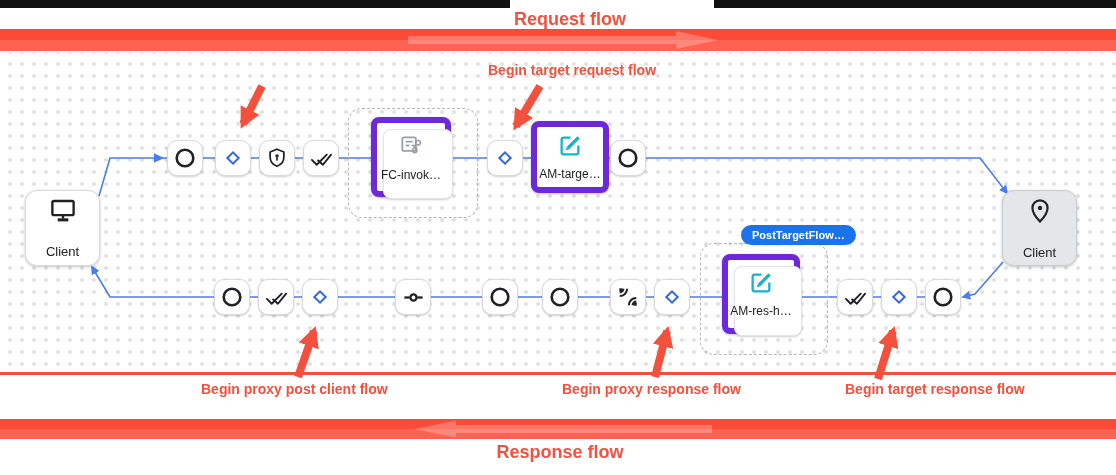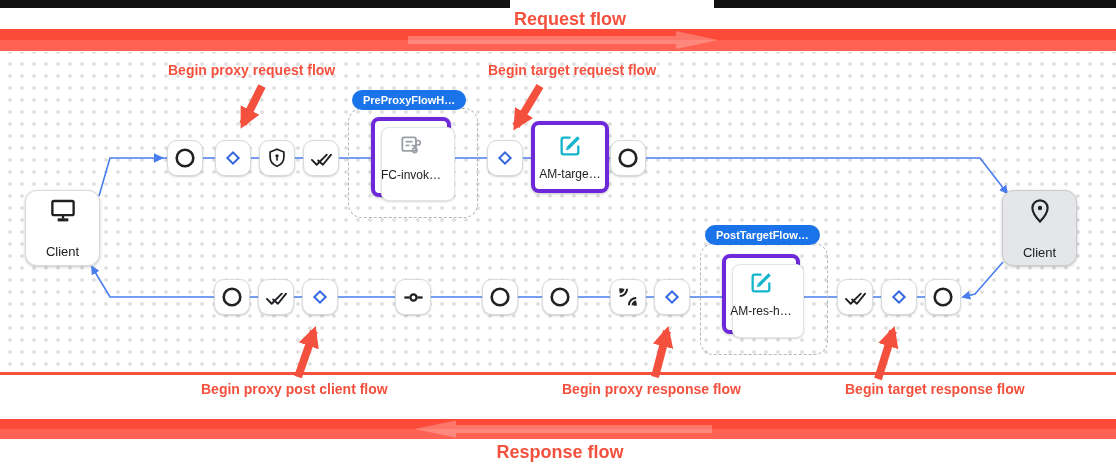--- a/index.html
+++ b/index.html
@@ -42,21 +42,21 @@
   .node{position:absolute;width:36px;height:36px;background:#fff;border:1px solid #d8dadd;border-radius:10px;
     box-shadow:0 1px 2px rgba(60,64,67,.25);display:flex;align-items:center;justify-content:center;z-index:2;}
   .bignode{position:absolute;width:75px;height:76px;background:#fff;border:1px solid #d8dadd;border-radius:12px;
     box-shadow:0 1px 3px rgba(60,64,67,.3);display:flex;flex-direction:column;align-items:center;justify-content:center;gap:20px;z-index:2;}
   .bignode .nlabel{font-size:13px;color:var(--ink);}
   .bignode.gray{background:#e4e6e9;border-color:#c9cbce;}
 
   .dashedbox{position:absolute;border:1.6px dashed #b3b6ba;border-radius:14px;z-index:2;}
   .badge{position:absolute;background:var(--badge-blue);color:#fff;font-weight:bold;font-size:11px;
     padding:4px 11px;border-radius:12px;white-space:nowrap;z-index:4;}
-  .card{position:absolute;background:#fff;border:4px solid #6d28d9;border-radius:8px;
+  .card{position:absolute;background:#fff;border:6px solid #6d28d9;border-radius:8px;
     box-shadow:0 1px 3px rgba(60,64,67,.3);display:flex;flex-direction:column;align-items:center;justify-content:center;gap:9px;z-index:3;}
   .card .clabel{font-size:12px;color:var(--ink);}
   .card.stack::before{content:"";position:absolute;left:6px;top:6px;width:100%;height:100%;
     background:#fff;border:1px solid #e3e4e6;border-radius:8px;z-index:-1;box-shadow:0 1px 2px rgba(60,64,67,.2);}
 
   .ink-stroke{stroke:var(--ink);fill:none;}
   .ink-fill{fill:var(--ink);}
   .dia-stroke{stroke:var(--diamond-blue);fill:none;}
   .teal-stroke{stroke:var(--edit-teal);fill:none;}
   .teal-fill{fill:var(--edit-teal);}
@@ -110,21 +110,20 @@
     </svg>
   </div>
   <div class="node" style="left:303px;top:140px;">
     <svg width="23" height="23" viewBox="0 0 24 24">
       <path d="M2 13.5 L7 18.5 L17.5 8" class="ink-stroke" stroke-width="2" stroke-linecap="round" stroke-linejoin="round"></path>
       <path d="M8.5 14 L13.5 18.5 L22 8" class="ink-stroke" stroke-width="2" stroke-linecap="round" stroke-linejoin="round"></path>
     </svg>
   </div>
 
   <div class="dashedbox" style="left:348px;top:108px;width:130px;height:110px;"></div>
-  <div class="badge" style="left:352px;top:90px;">PreProxyFlowH…</div>
   <div class="card stack" style="left:371px;top:117px;width:80px;height:80px;">
     <svg width="26" height="26" viewBox="0 0 24 24">
       <rect x="4" y="4" width="12.5" height="12.5" rx="1.5" class="gray-stroke" stroke-width="1.7"></rect>
       <path d="M7 8 H13.5" class="gray-stroke" stroke-width="1.6"></path>
       <path d="M7 11.5 H10.5" class="gray-stroke" stroke-width="1.6"></path>
       <path d="M12.5 11.5 H15 V14" class="gray-stroke" stroke-width="1.4"></path>
       <circle cx="18.5" cy="9" r="2.1" class="gray-stroke" stroke-width="1.5"></circle>
       <circle cx="15.5" cy="16" r="2.1" class="gray-stroke" stroke-width="1.5"></circle>
     </svg>
     <span class="clabel">FC-invok…</span>
@@ -210,21 +209,21 @@
       <rect x="17.9" y="17.9" width="3.6" height="3.6" class="ink-fill"></rect>
     </svg>
   </div>
   <div class="node" style="left:654px;top:279px;">
     <svg width="20" height="20" viewBox="0 0 20 20">
         <rect x="6" y="6" width="8" height="8" transform="rotate(45 10 10)" class="dia-stroke" stroke-width="2"></rect>
       </svg>
   </div>
 
   <div class="dashedbox" style="left:700px;top:243px;width:128px;height:112px;"></div>
-  <div class="badge" style="left:705px;top:225px;">PostTargetFlow…</div>
+  <div class="badge" style="left:741px;top:225px;">PostTargetFlow…</div>
   <div class="card stack" style="left:722px;top:254px;width:78px;height:80px;">
     <svg width="25" height="25" viewBox="0 0 24 24">
       <path d="M19.5 12 V18.5 C19.5 19.6 18.6 20.5 17.5 20.5 H5.5 C4.4 20.5 3.5 19.6 3.5 18.5 V6.5 C3.5 5.4 4.4 4.5 5.5 4.5 H12" class="teal-stroke" stroke-width="2.2"></path>
       <line x1="9.4" y1="14.6" x2="19.8" y2="4.2" class="teal-stroke" stroke-width="3.2"></line>
       <polygon points="7.6,16.6 8.2,13.6 10.6,15.9" class="teal-fill"></polygon>
     </svg>
     <span class="clabel">AM-res-h…</span>
   </div>
 
   <div class="node" style="left:837px;top:279px;">
@@ -237,21 +236,20 @@
     <svg width="20" height="20" viewBox="0 0 20 20">
         <rect x="6" y="6" width="8" height="8" transform="rotate(45 10 10)" class="dia-stroke" stroke-width="2"></rect>
       </svg>
   </div>
   <div class="node" style="left:925px;top:279px;">
     <svg width="22" height="22" viewBox="0 0 22 22">
         <circle cx="11" cy="11" r="8.3" class="ink-stroke" stroke-width="2.6"></circle>
       </svg>
   </div>
 
-  <div class="annot" style="left:168px;top:62px;">Begin proxy request flow</div>
   <div class="annot" style="left:488px;top:62px;">Begin target request flow</div>
   <div class="annot" style="left:201px;top:381px;">Begin proxy post client flow</div>
   <div class="annot" style="left:845px;top:381px;">Begin target response flow</div>
   <div class="annot" style="left:562px;top:381px;">Begin proxy response flow</div>
 
   <svg class="overlay red-overlay">
     <defs>
       <marker id="redhead" viewBox="0 0 10 10" refX="7.5" refY="5" markerWidth="21" markerHeight="21" orient="auto" markerUnits="userSpaceOnUse">
         <path d="M0 0 L10 5 L0 10 Z" class="redhead"></path>
       </marker>

